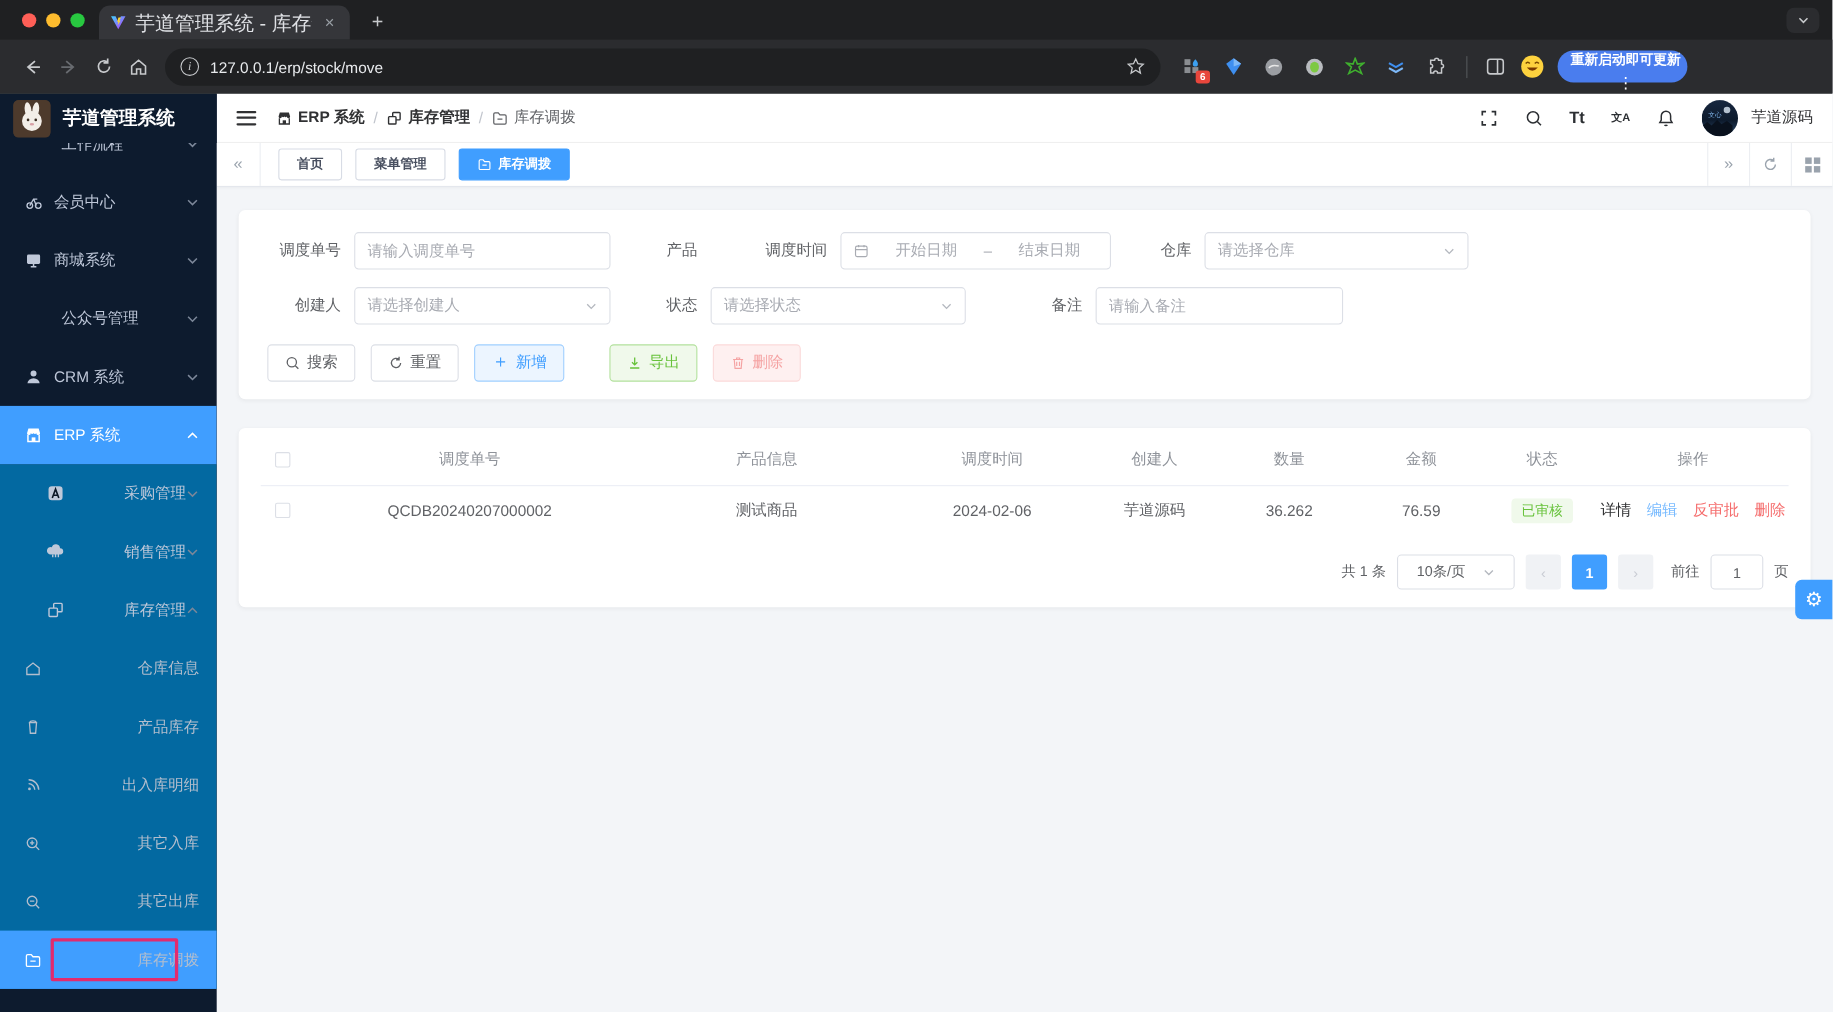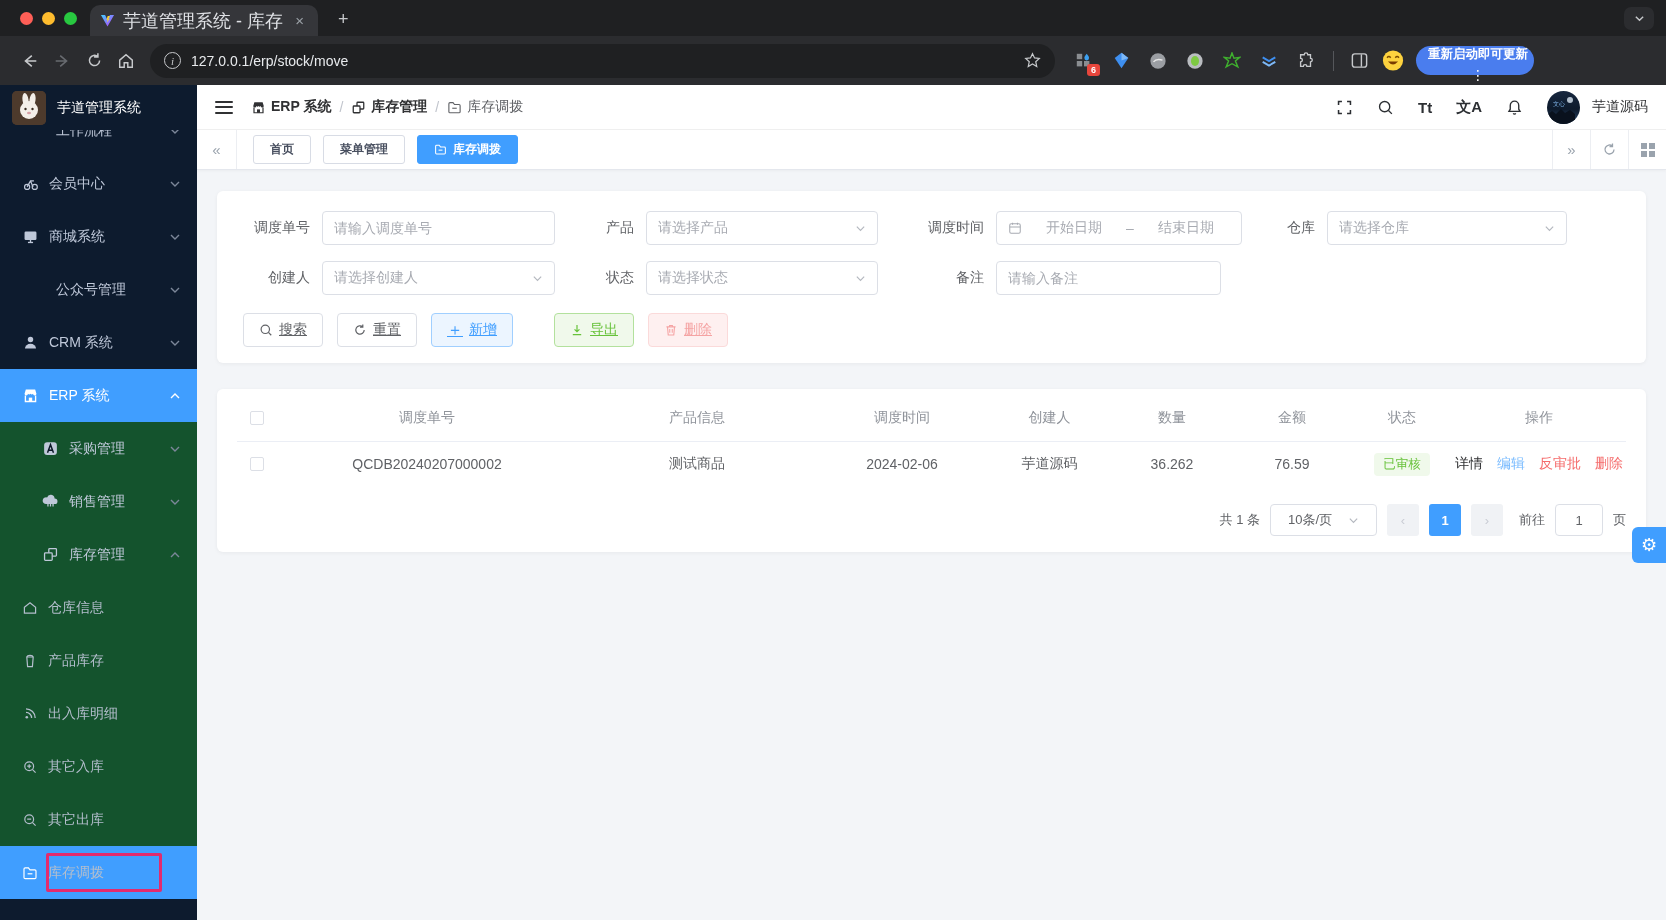--- a/index.html
+++ b/index.html
@@ -32,31 +32,31 @@
   .panelic { margin-left:14px; }
   .emoji { margin-left:12px; }
   .updatepill { margin-left:12px; height:29px; background:#4a7dee; border-radius:15px; display:flex; align-items:center; padding:0 6px 0 12px; gap:4px;flex-direction:column; }
   .updatepill span.txt { color:#fff; font-size:12.5px; font-weight:bold; }
   .updatepill span.dots { color:#fff; font-size:14px; letter-spacing:0; padding:0 4px; }
 
   
   .sidebar { position:absolute; top:85px; left:0; width:197px; bottom:0; background:#0d1b2e; z-index:10; display:flex; flex-direction:column; }
   .logo-row { height:45px; flex:0 0 45px; display:flex; align-items:center; padding-left:12px; gap:11px; background:#0d1b2e; z-index:3; }
   .logo-img { width:34px; height:34px; border-radius:5px; overflow:hidden; background:#4d3a2c; }
-  .logo-title { color:#ffffff; font-size:14px; font-weight:normal; white-space:nowrap; }
+  .logo-title { color:#ffffff; font-size:17px; font-weight:bold; white-space:nowrap; }
   .menu { flex:1; overflow:hidden; position:relative; }
   .mi { height:53px; display:flex; align-items:center; color:#bfc8d9; font-size:14px; padding-left:22px; padding-right:16px; position:relative; cursor:pointer; }
   .mi .lbl { margin-left:10px; flex:1; white-space:nowrap; }
   .mi .lbl.noicon { margin-left:0; }
   .mi.noicon { padding-left:56px; }
   .mi .chev { color:#7c8799; }
   .mi.clipped { margin-top:-26px; }
   .mi.active { background:#409eff; color:#fff; }
   .mi.active .chev { color:#fff; }
-  .submenu { background:#14532d; }
+  .submenu { background:#0369a1;text-align:right; }
   .mi.l2 { padding-left:42px; }
   .mi.l3 { color:#b4becd; }
   .annot { position:absolute; left:46px; top:7px; width:116px; height:39px; border:3px solid #e22b6e; border-radius:2px; pointer-events:none; }
 
   
   .main { position:absolute; top:85px; left:197px; right:0; bottom:0; background:#f3f5f8; }
   .apphdr { height:45px; background:#fff; display:flex; align-items:center; padding:0 18px; border-bottom:1px solid #f0f0f0; }
   .burger { width:18px; display:flex; flex-direction:column; gap:3.5px; margin-right:18px; }
   .burger i { display:block; height:2px; background:#303133; border-radius:1px; }
   .crumbs { display:flex; align-items:center; gap:8px; color:#303133; }
@@ -84,21 +84,21 @@
   .w-l1{width:105px}.w-l2{width:91px}.w-l3{width:118px}.w-l4{width:85px}
   .ctl { height:34px; border:1px solid #dcdfe6; border-radius:4px; background:#fff; display:flex; align-items:center; padding:0 11px; font-size:14px; color:#606266; }
   .ctl input { border:none; outline:none; width:100%; font-size:14px; font-family:inherit; color:#606266; background:transparent; }
   .ctl input::placeholder { color:#a8abb2; }
   .ph { color:#a8abb2; flex:1; white-space:nowrap; overflow:hidden; }
   .selchev { color:#b4b8bf; margin-left:6px; }
   .w-c1{width:233px}.w-c2{width:232px}.w-c3{width:246px}.w-c4{width:240px}.w-remark{width:225px}
   .daterange { gap:8px; }
   .daterange .ph { flex:1; text-align:center; }
   .btnrow { display:flex; gap:14px; margin-top:18px; padding-left:26px; }
-  .btn { height:34px; border-radius:4px; border:1px solid #dcdfe6; background:#fff; color:#606266; font-size:14px; display:flex; align-items:center; gap:6px; padding:0 15px; cursor:pointer; font-family:inherit;text-decoration:underline; }
+  .btn { height:34px; border-radius:4px; border:1px solid #dcdfe6; background:#fff; color:#606266; font-size:14px; display:flex; align-items:center; gap:6px; padding:0 15px; cursor:pointer; font-family:inherit; }
   .btn-add { background:#ecf5ff; border-color:#a0cfff; color:#409eff; }
   .btn-export { background:#f0f9eb; border-color:#b3e19d; color:#67c23a;margin-left:27px; }
   .btn-del { background:#fef0f0; border-color:#fbdada; color:#f5a3a3; cursor:not-allowed; }
   .plus { font-size:16px; line-height:1; }
 
   .table-card { margin-top:26px; padding:6px 20px 16px; }
   .trow { display:flex; align-items:center; }
   .thead { height:46px; color:#8f939a; font-weight:500; }
   .tdata { height:45px; border-top:1px solid #ebeef5; color:#606266; }
   .tc { text-align:center; white-space:nowrap; overflow:hidden; }
@@ -488,21 +488,21 @@
             <path d="M3 7 V3 H7 M13 3 H17 V7 M17 13 V17 H13 M7 17 H3 V13" fill="none" stroke="#2c2f33" stroke-width="1.8"></path>
           </svg>
       </span>
       <span class="hicon">
         <svg width="17" height="17" viewBox="0 0 20 20">
             <circle cx="9" cy="9" r="6" fill="none" stroke="#2c2f33" stroke-width="1.6"></circle>
             <path d="M13.5 13.5 L17.5 17.5" stroke="#2c2f33" stroke-width="1.6"></path>
           </svg>
       </span>
       <span class="hicon" style="font-weight:bold;">Tt</span>
-      <span class="hicon" style="font-weight:bold; font-size:15px;">文A</span>
+      <span class="hicon" style="font-weight:bold; font-size:10px;">文A</span>
       <span class="hicon">
         <svg width="17" height="17" viewBox="0 0 20 20">
             <path d="M10 2.5 a5 5 0 0 1 5 5 V12 l1.5 2.5 H3.5 L5 12 V7.5 a5 5 0 0 1 5-5 z" fill="none" stroke="#2c2f33" stroke-width="1.6"></path>
             <path d="M8.5 17 a1.8 1.8 0 0 0 3 0" fill="none" stroke="#2c2f33" stroke-width="1.6"></path>
           </svg>
       </span>
       <span class="avatar">
         <svg width="33" height="33" viewBox="0 0 33 33">
             <defs>
               <linearGradient id="av" x1="0" y1="0" x2="0" y2="1">
@@ -560,28 +560,20 @@
 
   <div class="content">
 
     <div class="card filter-card">
       <div class="frow">
         <span class="flabel w-l1">调度单号</span>
         <div class="ctl w-c1">
           <input placeholder="请输入调度单号" style="">
         </div>
         <span class="flabel w-l2">产品</span>
-        <div class="ctl w-c2">
-          <span class="ph">请选择产品</span>
-          <span class="selchev">
-              <svg width="11" height="11" viewBox="0 0 12 12">
-                <path d="M2 4l4 4 4-4" fill="none" stroke="currentColor" stroke-width="1.3"></path>
-              </svg>
-            </span>
-        </div>
         <span class="flabel w-l3">调度时间</span>
         <div class="ctl w-c3 daterange">
           <span>
               <svg width="14" height="14" viewBox="0 0 20 20">
                 <rect x="2.5" y="4" width="15" height="13.5" rx="2" fill="none" stroke="#a8abb2" stroke-width="1.5"></rect>
                 <path d="M2.5 8.5 h15 M6.5 2.5 v3 M13.5 2.5 v3" stroke="#a8abb2" stroke-width="1.5"></path>
               </svg>
             </span>
           <span class="ph">开始日期</span>
           <span class="ph" style="flex:0 0 auto;">–</span>

